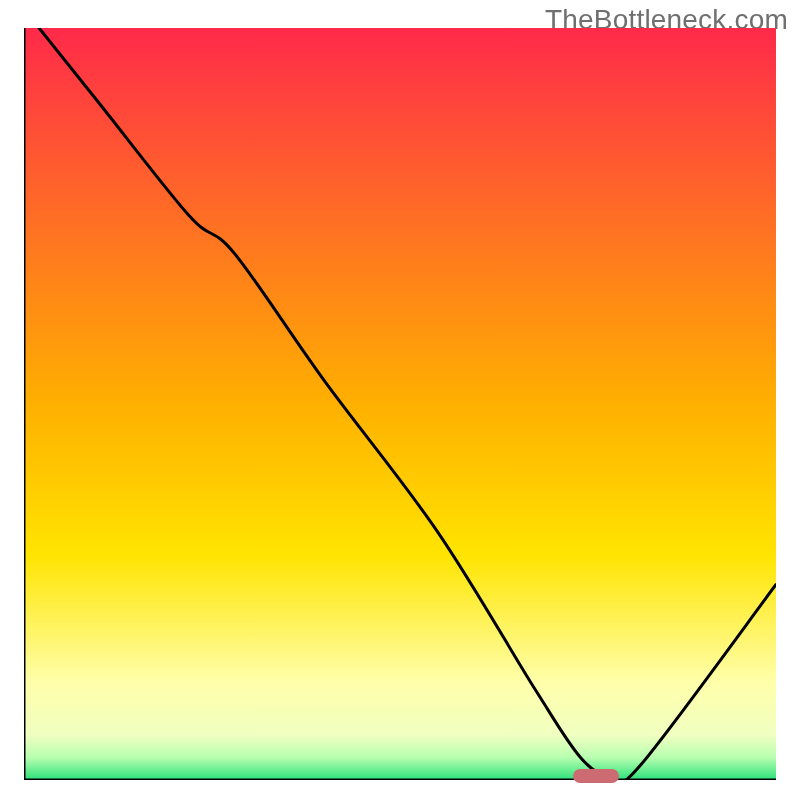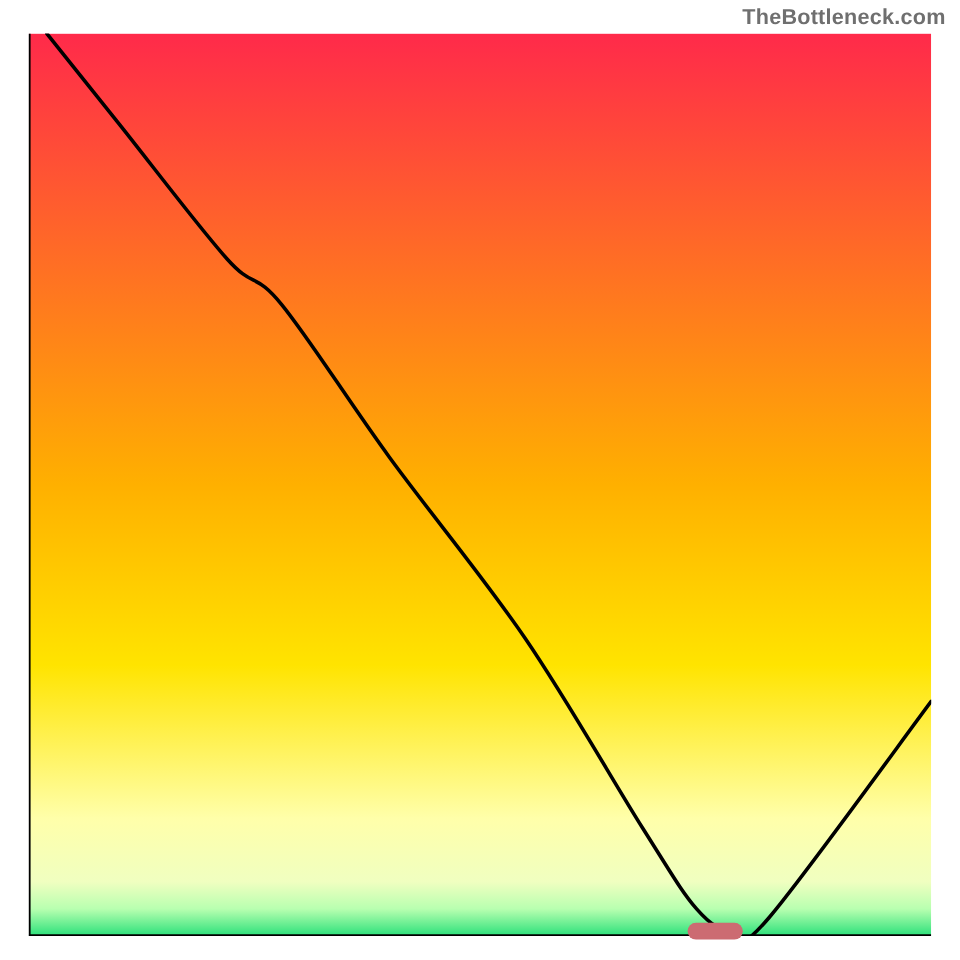--- a/index.html
+++ b/index.html
@@ -13,22 +13,22 @@
   .container {
     position: relative;
     width: 800px;
     height: 800px;
     background: #ffffff;
   }
   .watermark {
     position: absolute;
     top: 4px;
     right: 12px;
-    font-size: 18px;
-    font-weight: 700;
+    font-size: 28px;
+    font-weight: 400;
     color: #6f6f6f;
     letter-spacing: 0.2px;
   }
   .plot {
     position: absolute;
     left: 24px;
     top: 28px;
     width: 752px;
     height: 752px;
   }

